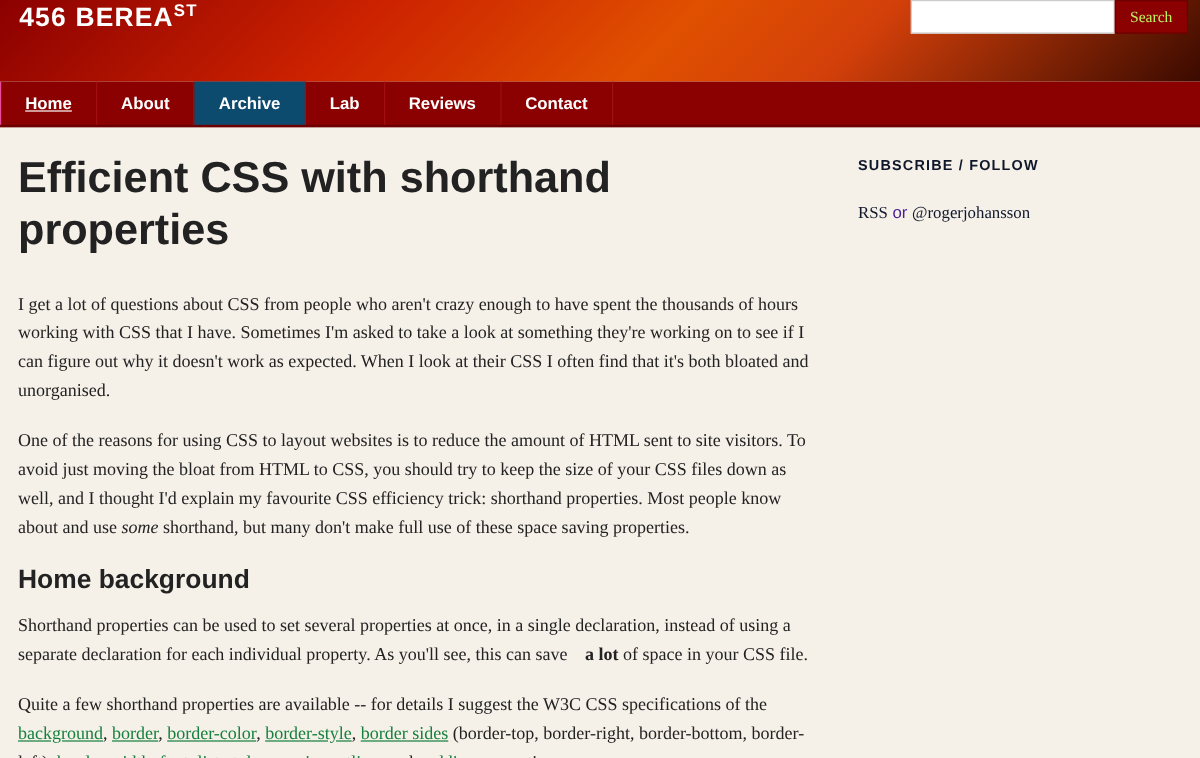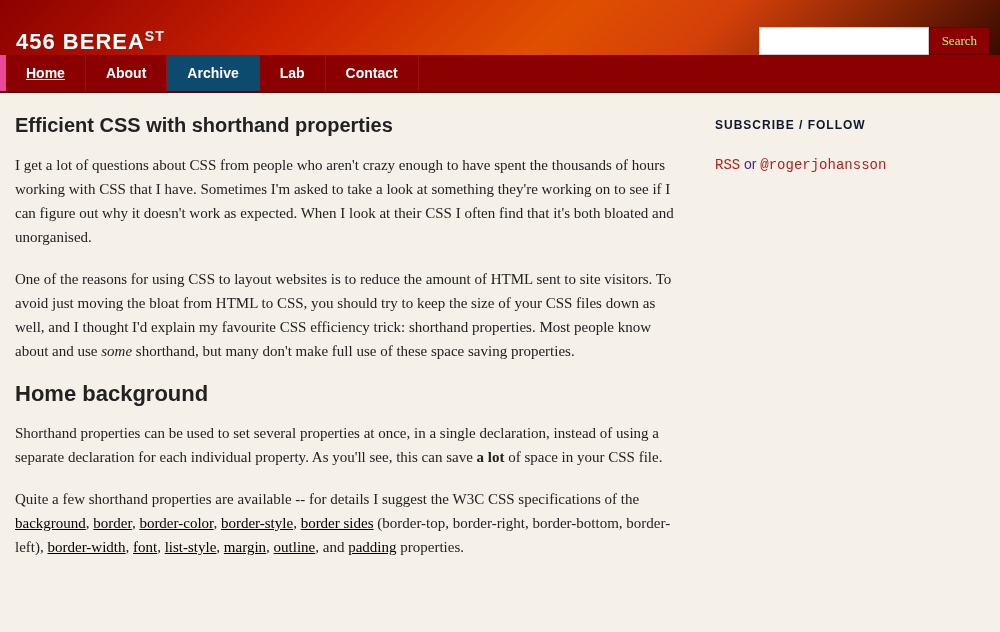--- a/index.html
+++ b/index.html
@@ -1,23 +1,23 @@
 <!DOCTYPE html>
 <html><head>
   <meta charset="utf-8">
   <style>
     * { margin: 0; padding: 0; box-sizing: border-box; }
     body { font-family: Georgia, 'Times New Roman', serif; background: #f5f0e8; font-size: 15px; color: #222; }
 
     
     #header {
       background: linear-gradient(135deg, #8B0000 0%, #cc2200 30%, #e05000 55%, #d4400a 70%, #3a0a00 100%);
-      height: 55px;
+      height: 68px;
       display: flex;
-      align-items: flex-end;
+      align-items: flex-start;
       justify-content: space-between;
       padding: 0 10px 0 16px;
     }
     #site-title {
       color: #fff;
       font-size: 22px;
       font-weight: bold;
       font-family: Arial, sans-serif;
       letter-spacing: 1px;
       text-decoration: none;
@@ -61,85 +61,85 @@
       font-family: Arial, sans-serif;
       font-size: 14px;
       font-weight: bold;
       padding: 0 20px;
       display: flex;
       align-items: center;
       text-decoration: none;
       cursor: pointer;
       border-right: 1px solid #a01010;
     }
-    .nav-item:first-child { border-left: 6px solid #ec4899; text-decoration: underline; }
+    .nav-item:first-child { border-left: 1px solid #ec4899; text-decoration: underline; }
     .nav-item.active { background: #0c4a6e; }
 
     
     #page {
       max-width: 990px;
       margin: 0 auto;
       display: flex;
       padding: 20px 10px;
       gap: 30px;
     }
 
     
     #main {
       flex: 1;
       max-width: 670px;
     }
 
     h1.article-title {
-      font-size: 20px;
+      font-size: 36px;
       font-weight: bold;
       color: #222;
-      margin-bottom: 16px;
+      margin-bottom: 30px;
       font-family: Arial, sans-serif;
       line-height: 1.2;
     }
     .article-body p {
       margin-bottom: 18px;
       line-height: 1.6;
       color: #222;
     }
     h2.section-title {
       font-size: 22px;
       font-weight: bold;
       color: #222;
       margin: 10px 0 14px 0;
       font-family: Arial, sans-serif;
     }
     a.content-link {
-      color: #000000;
+      color: #15803d;
       text-decoration: underline;
     }
-    strong { font-weight: bold; }
+    strong { font-weight: bold; margin-left: 11px; }
     em { font-style: italic; }
 
     
     #sidebar {
       width: 200px;
       flex-shrink: 0;
       padding-top: 5px;
     }
     .sidebar-section-title {
       font-size: 12px;
       font-weight: bold;
       color: #0f172a;
       letter-spacing: 1px;
       font-family: Arial, sans-serif;
       margin-bottom: 24px;
       text-transform: uppercase;
     }
     .sidebar-link {
-      color: #b91c1c;
+      color: #0f172a;
       text-decoration: none;
       font-size: 14px;
-      font-family: Liberation Mono, monospace;
+      font-family: Liberation Serif, serif;
     }
     .sidebar-text {
       font-size: 14px;
       font-family: Arial, sans-serif;
       color: #4c1d95;
     }
   </style>
 </head>
 <body>
 
@@ -151,20 +151,21 @@
     <input id="search-input" type="text" placeholder="" style="">
     <button id="search-button" type="submit">Search</button>
   </form>
 </div>
 
 <nav id="nav">
   <a class="nav-item" href="#">Home</a>
   <a class="nav-item" href="#">About</a>
   <a class="nav-item active" href="#">Archive</a>
   <a class="nav-item" href="#">Lab</a>
+  <a class="nav-item" href="#">Reviews</a>
   <a class="nav-item" href="#">Contact</a>
 </nav>
 
 <div id="page">
   <main id="main">
     <h1 class="article-title">Efficient CSS with shorthand properties</h1>
     <div class="article-body">
       <p>I get a lot of questions about CSS from people who aren't crazy enough to have spent the thousands of hours working with CSS that I have. Sometimes I'm asked to take a look at something they're working on to see if I can figure out why it doesn't work as expected. When I look at their CSS I often find that it's both bloated and unorganised.</p>
       <p>
         One of the reasons for using CSS to layout websites is to reduce the amount of HTML sent to site visitors. To avoid just moving the bloat from HTML to CSS, you should try to keep the size of your CSS files down as well, and I thought I'd explain my favourite CSS efficiency trick: shorthand properties. Most people know about and use <em>some</em> shorthand, but many don't make full use of these space saving properties.

